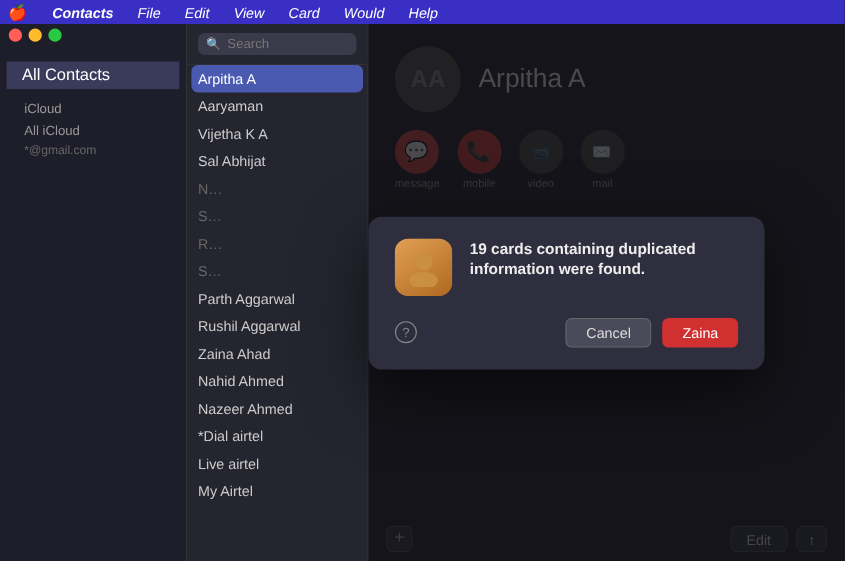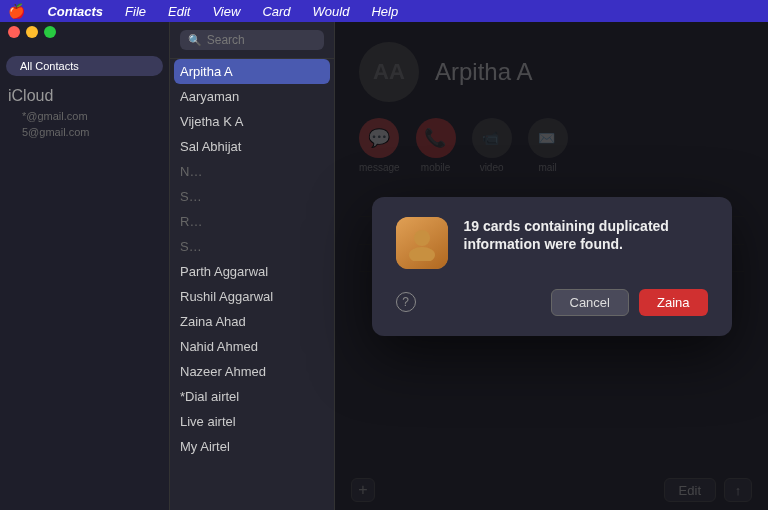--- a/index.html
+++ b/index.html
@@ -67,33 +67,33 @@
     }
     .tl-close { background: #ff5f57; }
     .tl-min { background: #ffbd2e; }
     .tl-max { background: #28ca41; }
 
     .sidebar-section {
       padding: 4px 0;
     }
     .sidebar-item {
       padding: 4px 14px;
-      font-size: 11px;
+      font-size: 15px;
       color: #ccc;
       cursor: pointer;
-      border-radius: 10px;
+      border-radius: 0;
       margin: 0 6px;
     }
     .sidebar-item.active {
       background: #3a3a5a;
       color: white;
     }
     .sidebar-sub-item {
-      padding: 3px 14px 3px 8px;
-      font-size: 16px;
+      padding: 3px 14px 3px 22px;
+      font-size: 12px;
       color: #999;
       cursor: pointer;
     }
     .sidebar-email {
       font-size: 11px;
       color: #666;
       padding: 2px 14px 2px 22px;
     }
 
     
@@ -276,21 +276,21 @@
       cursor: pointer;
     }
 
     
     .modal-overlay {
       position: absolute;
       top: 0; left: 0; right: 0; bottom: 0;
       background: rgba(0,0,0,0.5);
       display: flex;
       align-items: center;
-      justify-content: center;
+      justify-content: flex-start;
       z-index: 100;
     }
     .modal {
       background: #2e2e3e;
       border-radius: 12px;
       width: 360px;
       padding: 20px 24px 20px;
       box-shadow: 0 20px 60px rgba(0,0,0,0.6);
       position: relative;
     }
@@ -396,22 +396,22 @@
     <div class="traffic-light tl-min"></div>
     <div class="traffic-light tl-max"></div>
   </div>
 
   <div class="sidebar">
     <div class="sidebar-section">
       <div class="sidebar-item active">All Contacts</div>
     </div>
     <div class="sidebar-section">
       <div class="sidebar-sub-item">iCloud</div>
+      <div class="sidebar-sub-item">All iCloud</div>
       <div class="sidebar-email">*@gmail.com</div>
-      <div class="sidebar-email">5@gmail.com</div>
     </div>
   </div>
 
   <div class="contact-list">
     <div class="search-bar">
       <div class="search-input-wrapper">
         <span class="search-icon-small">🔍</span>
         <input class="search-input" type="text" placeholder="Search" style="">
       </div>
     </div>

